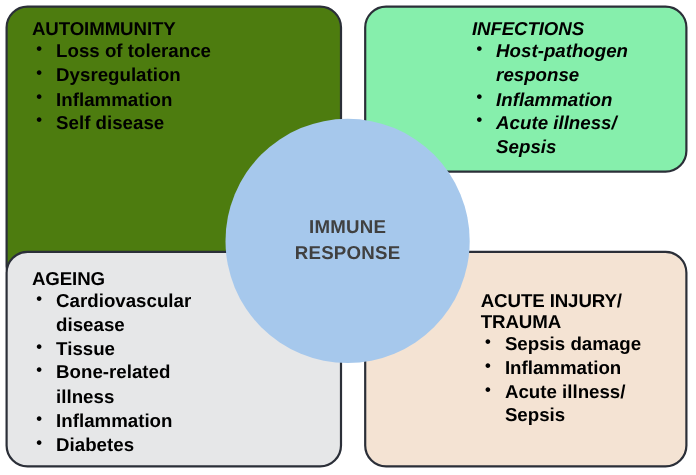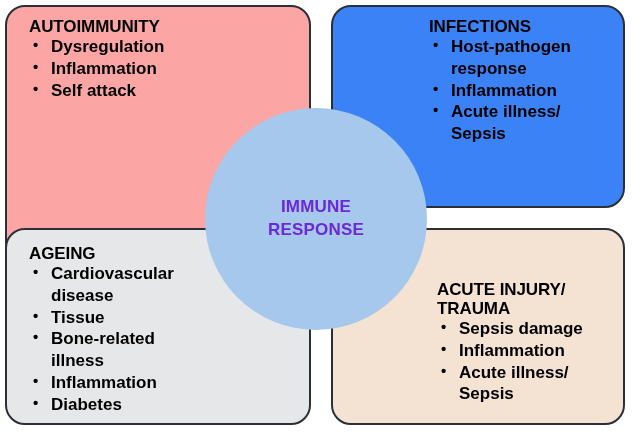--- a/index.html
+++ b/index.html
@@ -57,75 +57,77 @@
     position: absolute;
     left: 4px;
     top: -1px;
     font-size: 15px;
     line-height: 1.28;
   }
 
   
   #panel-autoimmunity {
     left: 5px;  top: 5px;   width: 306px; height: 257px;
-    background: #fca5a5;
+    background: #4d7c0f;
   }
   #panel-infections {
-    left: 331px; top: 5px;   width: 294px; height: 203px;
-    background: #3b82f6;
+    left: 331px; top: 5px;   width: 294px; height: 152px;
+    background: #86efac;
+    font-style: italic;
   }
   #panel-ageing {
     left: 5px;  top: 228px; width: 306px; height: 197px;
     background: #e6e7e8;
   }
   #panel-acute {
     left: 331px; top: 228px; width: 294px; height: 197px;
     background: #f4e3d3;
   }
 
   
   #panel-infections .panel-inner { padding-left: 96px; }
-  #panel-acute .panel-inner { padding-left: 104px; padding-top: 50px; }
+  #panel-acute .panel-inner { padding-left: 104px; padding-top: 34px; }
   #panel-ageing .panel-inner { padding-top: 14px; }
 
   #immune-circle {
     position: absolute;
     left: 205px;
     top: 108px;
     width: 222px;
     height: 222px;
     border-radius: 50%;
     background: #a6c8ec;
     display: flex;
     align-items: center;
     justify-content: center;
     z-index: 5;
   }
   #immune-circle .circle-label {
     font-size: 17px;
     font-weight: bold;
-    color: #6d28d9;
+    color: #404040;
     text-align: center;
     line-height: 1.35;
     letter-spacing: 0.2px;
     white-space: pre-line;
   }
 </style>
 </head>
 <body>
 
 <div id="canvas">
 
   <div class="panel" id="panel-autoimmunity">
     <div class="panel-inner">
       <div class="panel-title">AUTOIMMUNITY</div>
       <ul class="bullets">
+        <li class="bullet">Loss of tolerance</li>
         <li class="bullet">Dysregulation</li>
         <li class="bullet">Inflammation</li>
-        <li class="bullet">Self attack</li>
+        <li class="bullet">Self disease</li>
       </ul>
     </div>
   </div>
 
   <div class="panel" id="panel-infections">
     <div class="panel-inner">
       <div class="panel-title">INFECTIONS</div>
       <ul class="bullets">
         <li class="bullet">Host-pathogen
 response</li>

